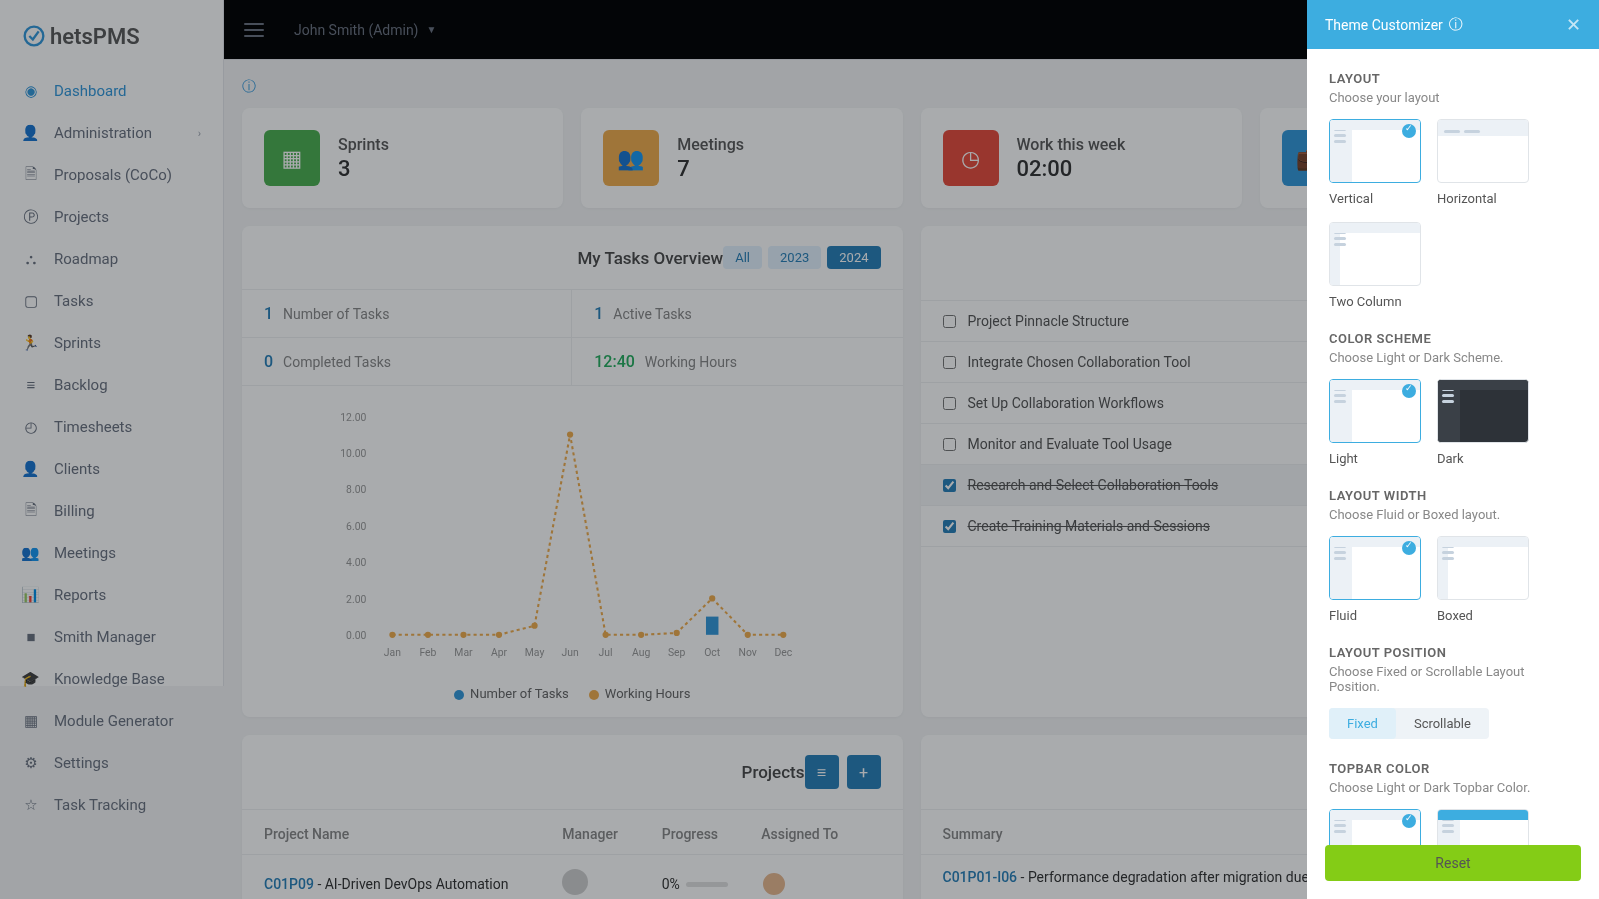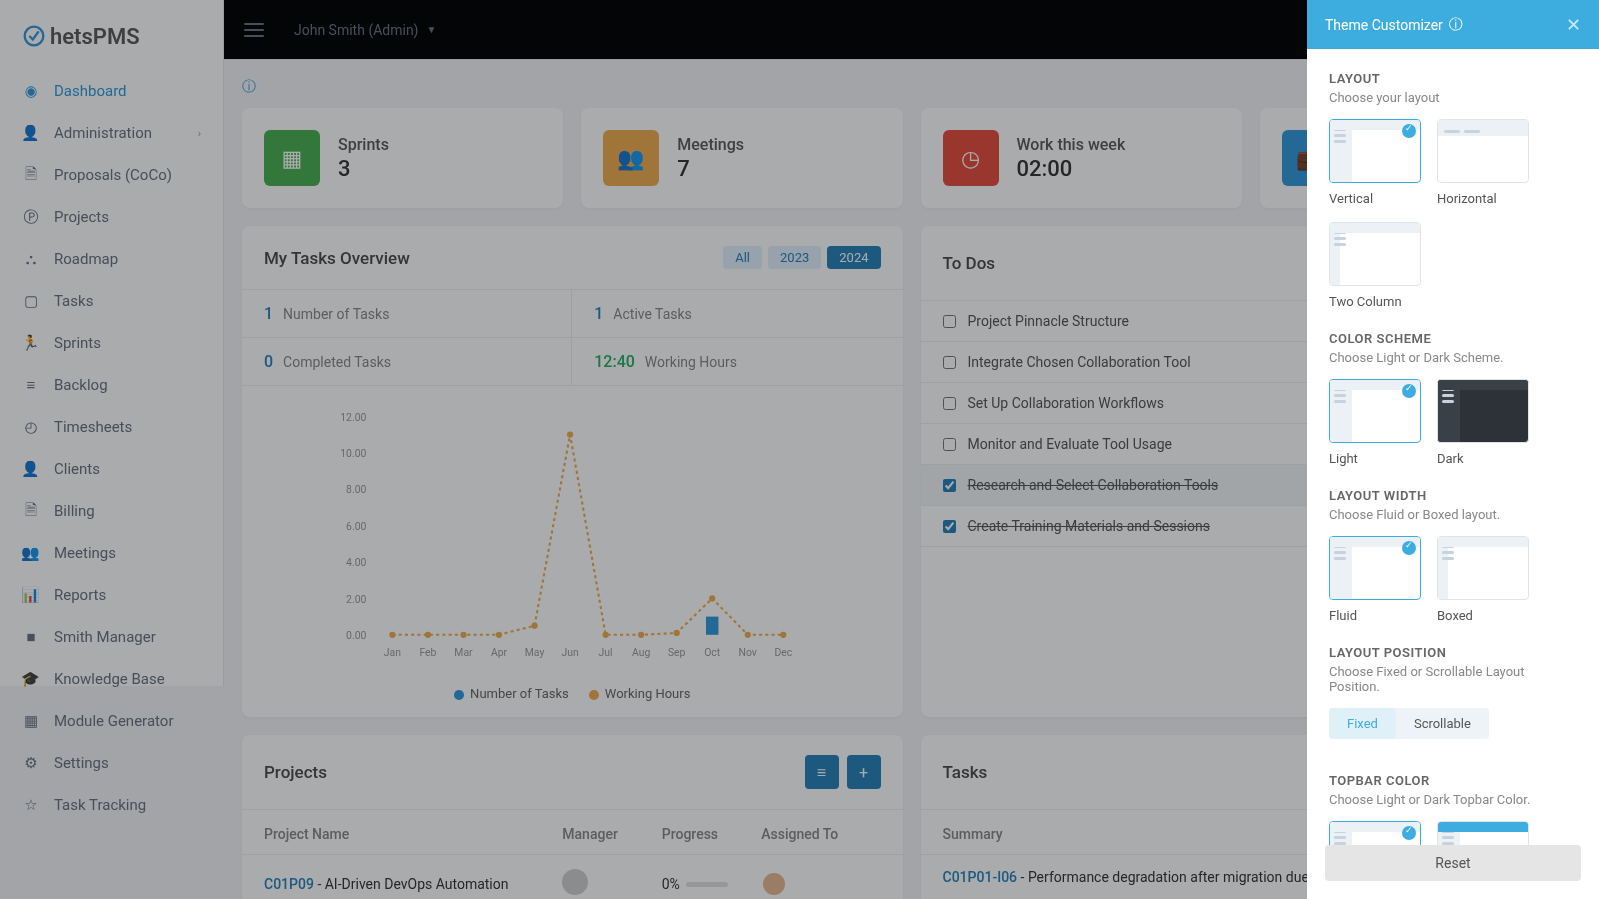--- a/index.html
+++ b/index.html
@@ -30,21 +30,21 @@
 .stat-icon { width: 56px; height: 56px; border-radius: 6px; display: flex; align-items: center; justify-content: center; color: #fff; font-size: 22px; }
 .stat-icon.green { background: #4caf50; }
 .stat-icon.yellow { background: #f0ad4e; }
 .stat-icon.red { background: #e74c3c; }
 .stat-icon.blue { background: #3498db; }
 .stat-label { color: #5a5a5a; font-size: 16px; font-weight: 500; margin-bottom: 2px; }
 .stat-value { color: #333; font-size: 22px; font-weight: 500; }
 
 .row2 { display: grid; grid-template-columns: 1fr 1fr; gap: 18px; margin-bottom: 18px; }
 .card { background: #fff; border-radius: 8px; box-shadow: 0 1px 3px rgba(0,0,0,0.04); }
-.card-header { display: flex; align-items: center; justify-content: space-between; padding: 20px 22px; border-bottom: 1px solid #eef0f2; }
+.card-header { display: flex; align-items: center; justify-content: flex-end; padding: 20px 22px; border-bottom: 1px solid #eef0f2; }
 .card-title { font-size: 17px; font-weight: 500; color: #4a4a4a; }
 .pill-group { display: flex; gap: 6px; }
 .pill { padding: 4px 12px; border-radius: 4px; font-size: 13px; cursor: pointer; background: #e3f2fd; color: #2980b9; }
 .pill.active { background: #2980b9; color: #fff; }
 .btn-blue { background: #2980b9; color: #fff; border: none; width: 34px; height: 34px; border-radius: 4px; cursor: pointer; display: inline-flex; align-items: center; justify-content: center; font-size: 16px; }
 .btn-group { display: flex; gap: 8px; }
 
 .overview-grid { display: grid; grid-template-columns: 1fr 1fr; }
 .overview-cell { padding: 14px 22px; display: flex; align-items: baseline; gap: 10px; border-bottom: 1px solid #eef0f2; }
 .overview-cell:nth-child(odd) { border-right: 1px solid #eef0f2; }
@@ -98,24 +98,24 @@
 .tb-sidebar { position: absolute; left: 0; top: 0; bottom: 0; width: 22px; background: #ecf1f6; }
 .tb-sidebar::before { content:''; position:absolute; left:4px; top:8px; width:12px; height:3px; background:#c6d2de; border-radius:2px; box-shadow: 0 6px 0 #c6d2de, 0 12px 0 #c6d2de; }
 .tb-top { position: absolute; left: 0; right: 0; top: 0; height: 10px; background: #ecf1f6; }
 .tb-dark { background: #2d3238 !important; }
 .tb-dark .tb-sidebar { background: #3a4047; }
 .tb-dark .tb-top { background: #3a4047; }
 .tb-blue-top .tb-top { background: #3dade0; }
 .tb-narrow .tb-sidebar { width: 10px; }
 .tb-horiz .tb-top { height: 16px; }
 .tb-horiz .tb-top::after { content:''; position:absolute; left:6px; top:10px; width:16px; height:3px; background:#c6d2de; border-radius:2px; box-shadow: 20px 0 0 #c6d2de; }
-.segmented { display: inline-flex; background: #eef3f7; border-radius: 4px; margin-bottom: 34px; }
+.segmented { display: inline-flex; background: #eef3f7; border-radius: 4px; margin-bottom: 22px; }
 .seg { padding: 8px 18px; font-size: 13px; cursor: pointer; color: #555; border-radius: 4px; }
 .seg.active { background: #e0f0f9; color: #3dade0; }
-.reset-btn { background: #e5e5e5; border: none; padding: 10px; width: 100%; font-size: 14px; color: #555; cursor: pointer; border-radius: 4px; }
+.reset-btn { background: #84cc16; border: none; padding: 10px; width: 100%; font-size: 14px; color: #555; cursor: pointer; border-radius: 4px; }
 
 svg.chart { width: 100%; height: 100%; }
 .chart-legend { display:flex; gap:20px; justify-content:center; font-size:13px; color:#666; padding-bottom:16px;}
 .dot { width:10px; height:10px; border-radius:50%; display:inline-block; margin-right:6px; vertical-align:middle;}
 </style>
 </head>
 <body>
 
 <div class="sidebar">
   <div class="logo">

